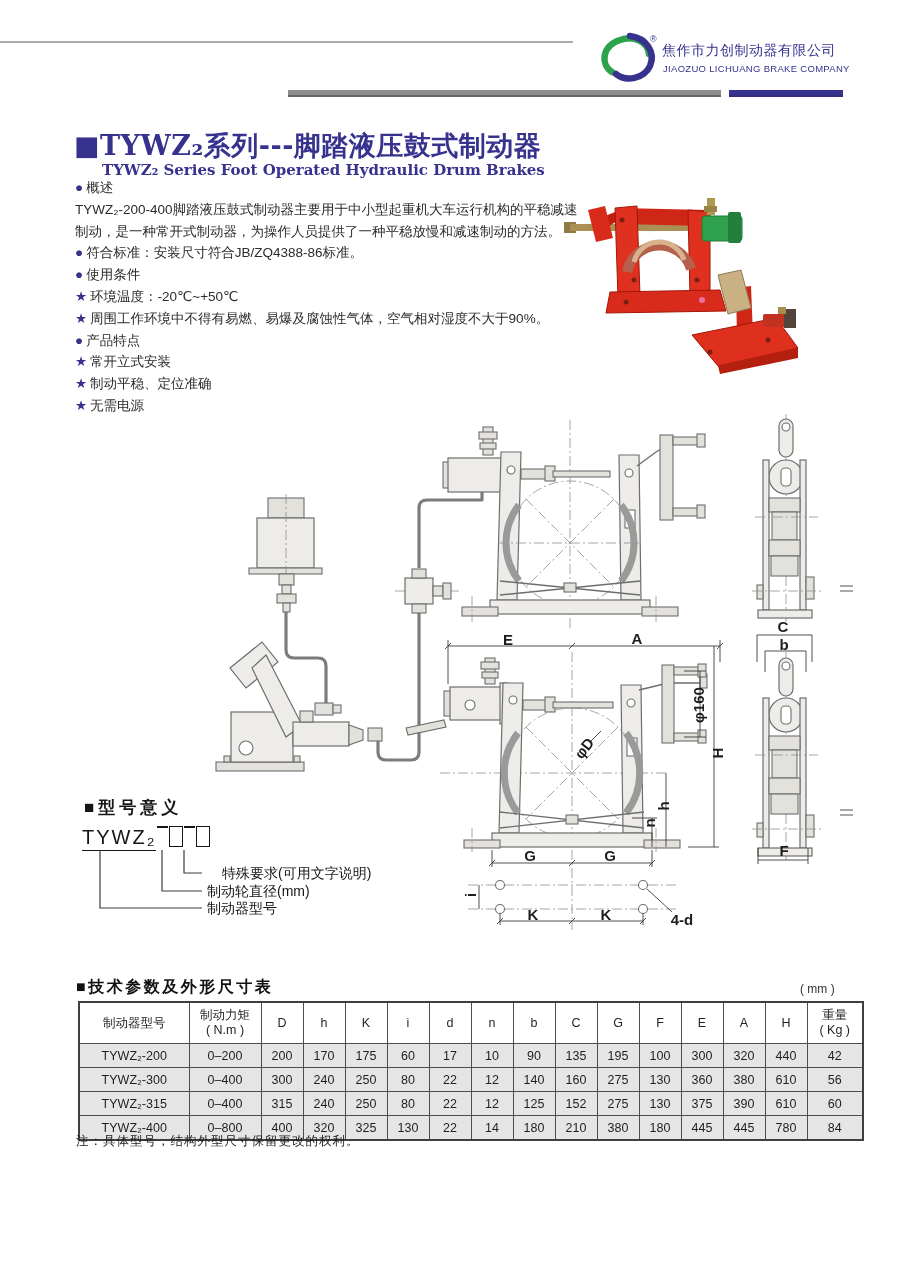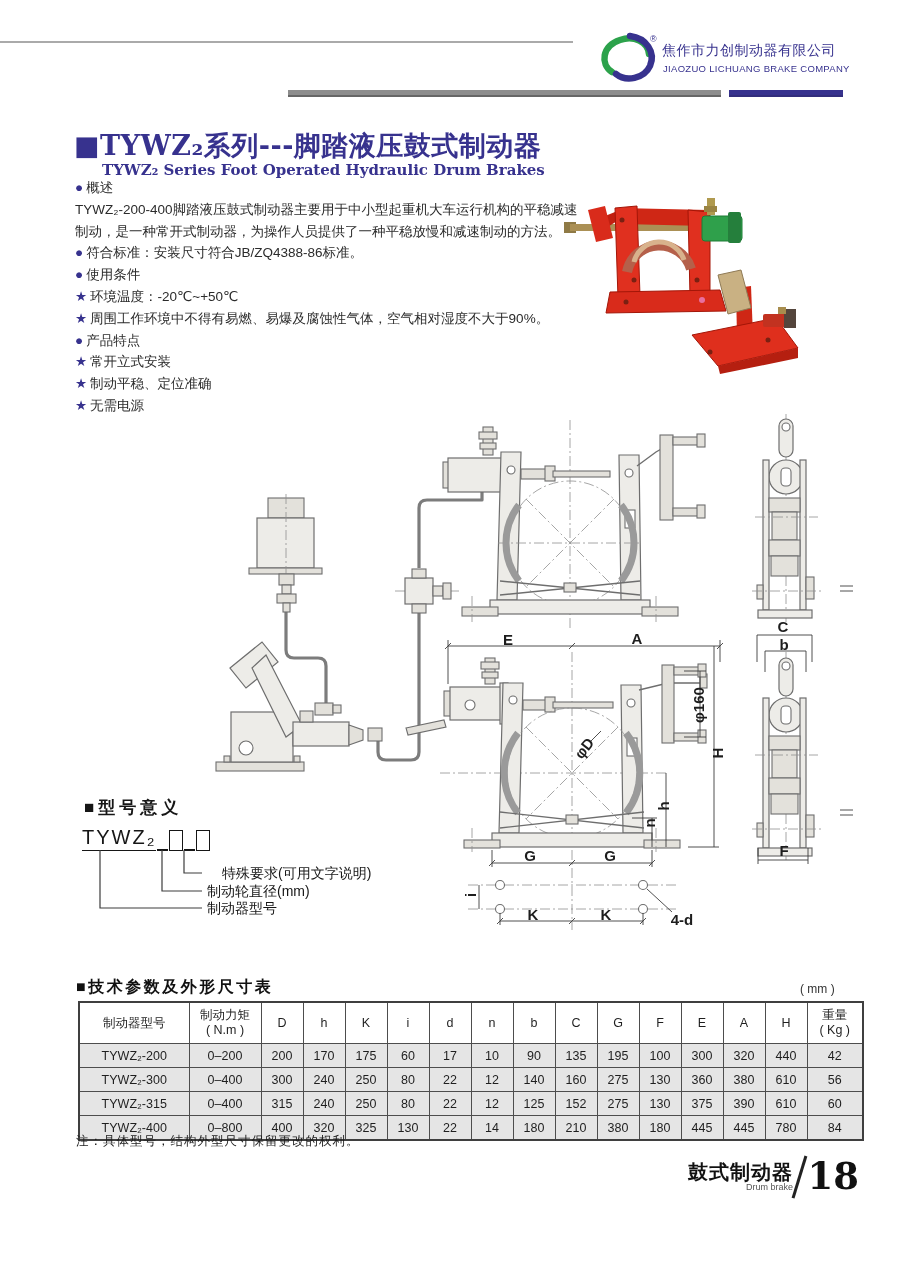--- a/index.html
+++ b/index.html
@@ -35,21 +35,21 @@
   .cl{stroke:#8f8f8f;stroke-width:.8;fill:none;stroke-dasharray:10 3 2 3}
   .dim{stroke:#3c3c3c;stroke-width:.9;fill:none}
   .pipe{stroke:#7c7c7c;stroke-width:3.2;fill:none;stroke-linejoin:round}
   .shoe{stroke:#9a9a9a;stroke-width:7;fill:none}
   .hole{fill:#fff;stroke:#6e6e6e;stroke-width:1.1}
   .dim-label{position:absolute;transform:translate(-50%,-50%);font-weight:bold;font-size:15px;
              color:#1d1d1d;white-space:nowrap;font-family:"Liberation Sans","DejaVu Sans",sans-serif}
 
   
   .mm-title{position:absolute;left:84px;top:796px;font-size:17px;font-weight:bold;letter-spacing:4px;color:#161616}
-  .mm-code{position:absolute;left:82px;top:826px;display:flex;align-items:flex-end;color:#161616}
+  .mm-code{position:absolute;left:82px;top:826px;display:flex;align-items:flex-start;color:#161616}
   .code-text{font-size:20px;letter-spacing:2px;border-bottom:1.7px solid #161616;padding-bottom:1px}
   .code-dash{width:11px;height:2px;background:#161616;margin:0 1px}
   .code-box{width:12px;height:19px;border:1.7px solid #161616;background:#fff}
   .mm-legend{position:absolute;font-size:14px;color:#161616;white-space:nowrap}
 
   
   .tbl-title{position:absolute;left:76px;top:977px;font-size:16px;font-weight:bold;letter-spacing:2.5px;color:#111}
   .tbl-unit{position:absolute;left:800px;top:982px;font-size:12px;color:#333}
   .params-table{position:absolute;left:78px;top:1001px;border-collapse:collapse;width:784px;
                 table-layout:fixed;font-size:12.5px;color:#1f1f1f;border:2px solid #3f3f3f}
@@ -498,22 +498,14 @@
           <td>180</td>
           <td>445</td>
           <td>445</td>
           <td>780</td>
           <td>84</td>
         </tr>
       </tbody>
   </table>
   <div class="tbl-note">注：具体型号，结构外型尺寸保留更改的权利。</div>
 
-  <div class="footer">
-    <div class="footer-cat">
-      <div class="cat-cn">鼓式制动器</div>
-      <div class="cat-en">Drum brake</div>
-    </div>
-    <div class="slash"></div>
-    <div class="page-num">18</div>
-  </div>
 
 </div>
 
 </body></html>

